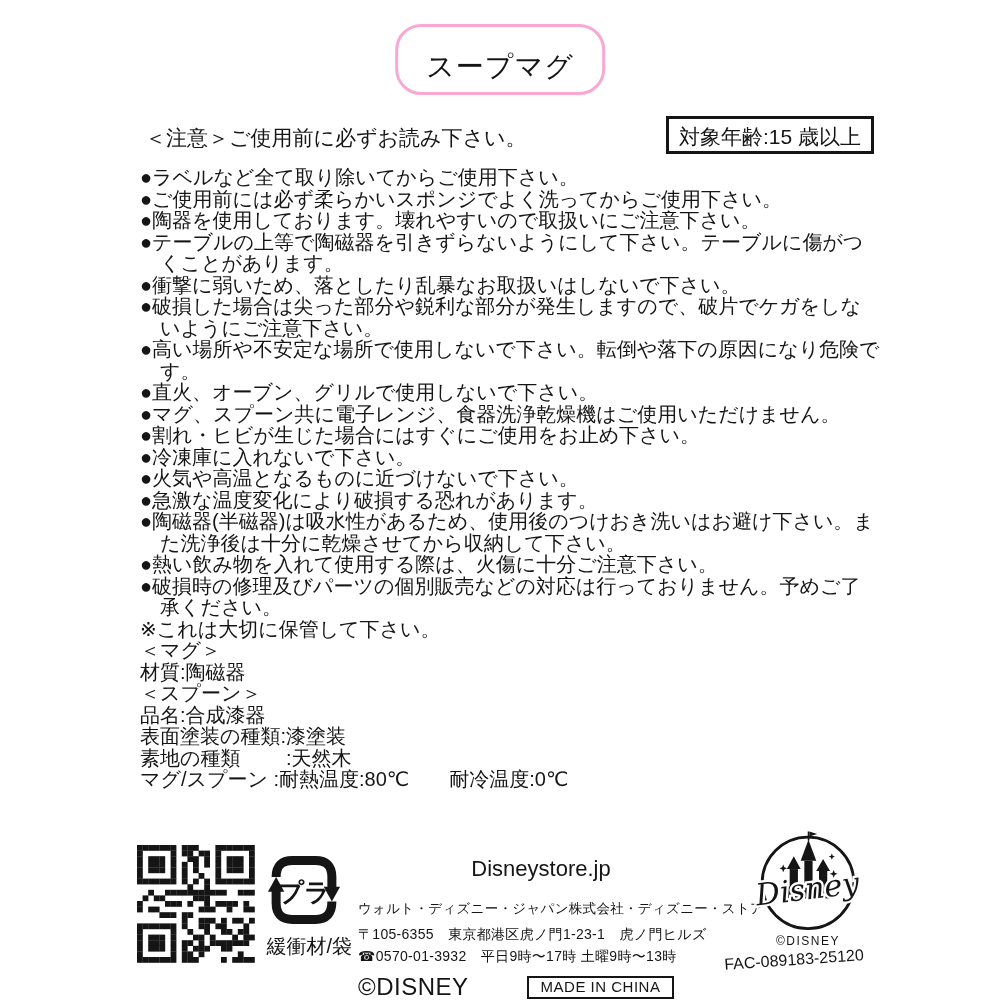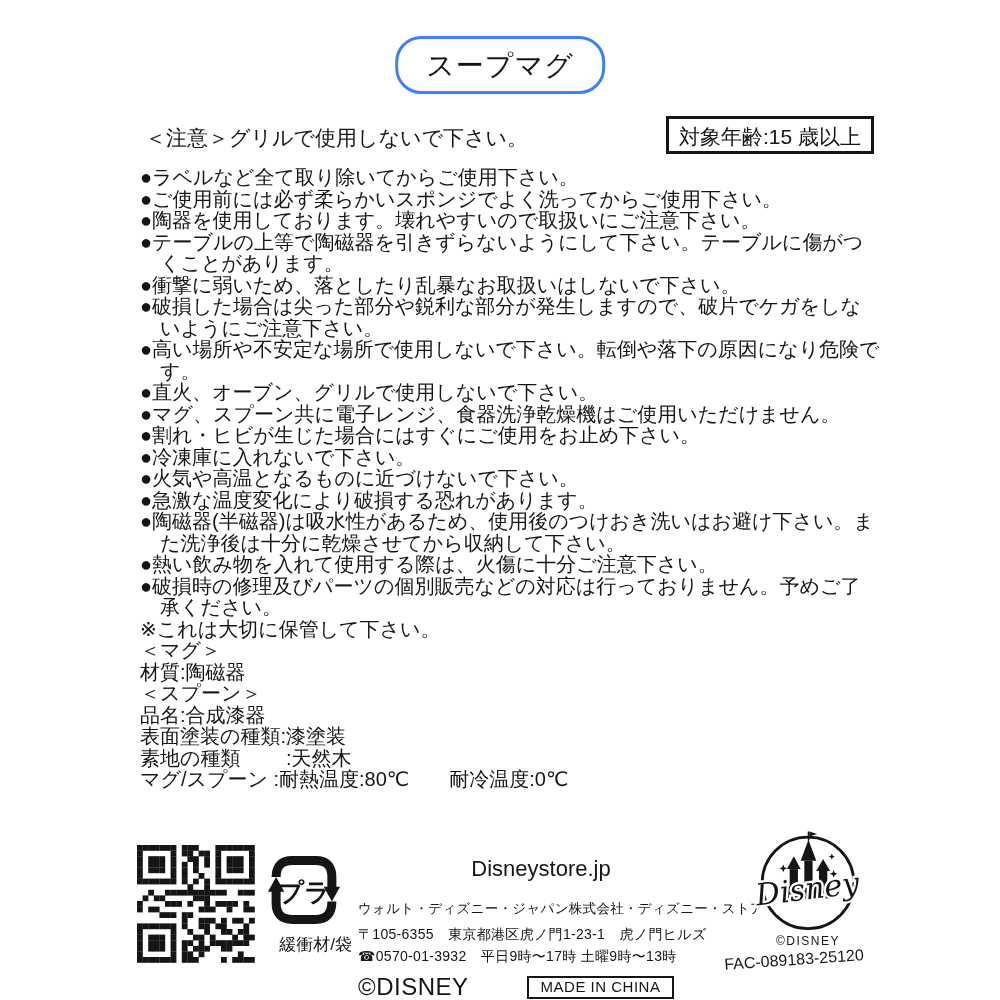--- a/index.html
+++ b/index.html
@@ -4,23 +4,23 @@
 <style>
   * { margin:0; padding:0; box-sizing:border-box; }
   html,body { width:1000px; height:1000px; background:#fff; }
   body {
     position:relative;
     font-family:"Liberation Sans","DejaVu Sans",sans-serif;
     color:#151515;
     overflow:hidden;
   }
   .title-pill {
-    position:absolute; top:36px; left:50%; transform:translateX(-50%);
-    border:3px solid #3b82f6; border-radius:26px;
-    padding:8px 28px 6px 28px;
+    position:absolute; top:24px; left:50%; transform:translateX(-50%);
+    border:3px solid #f9a8d4; border-radius:26px;
+    padding:21px 28px 6px 28px;
     font-size:28px; letter-spacing:1px; white-space:nowrap;
   }
   .header-row {
     position:absolute; top:116px; left:145px; right:126px;
     display:flex; justify-content:space-between; align-items:flex-start;
   }
   .notice-header { font-size:21px; padding-top:8px; }
   .age-box {
     border:3px solid #151515; padding:4px 10px 0 10px;
     font-size:21px; white-space:nowrap;
@@ -29,21 +29,21 @@
     position:absolute; top:167px; left:140px; width:740px;
     font-size:20px; line-height:21.5px;
   }
   .bullet { padding-left:20px; text-indent:-20px; }
   .keep-note { padding-left:0; }
   .spec-line { white-space:pre-wrap; }
   
   .qr-wrap { position:absolute; left:137px; top:845px; width:118px; height:118px; }
   .pla-block { position:absolute; left:256px; top:849px; width:96px; text-align:right; }
   .pla-block svg { width:84px; height:82px; display:block; margin:0 auto; }
-  .pla-label { font-size:17px; margin-top:2px; white-space:nowrap; }
+  .pla-label { font-size:20px; margin-top:2px; white-space:nowrap; }
   .center-info { position:absolute; left:358px; top:856px; width:366px; }
   .site-name { text-align:center; font-size:22px; margin-bottom:18px; }
   .company-line { font-size:13.5px; letter-spacing:0.3px; white-space:nowrap; }
   .address-line { font-size:14px; margin-top:8px; letter-spacing:0.3px; white-space:nowrap; }
   .phone-line { font-size:14px; margin-top:4px; letter-spacing:0.3px; white-space:nowrap; }
   .bottom-row { display:flex; align-items:center; margin-top:7px; }
   .copyright-main { font-size:24px; letter-spacing:0.5px; }
   .made-in-box {
     border:2.5px solid #151515; font-size:15px; padding:0px 12px 2px 12px;
     letter-spacing:0.5px; margin-left:58px; white-space:nowrap;
@@ -55,21 +55,21 @@
     font-size:16px; margin-top:3px; margin-left:-34px; width:200px;
     transform:rotate(-4deg); white-space:nowrap;
   }
 </style>
 </head>
 <body>
 
 <div class="title-pill">スープマグ</div>
 
 <div class="header-row">
-  <div class="notice-header">＜注意＞グリルで使用しないで下さい。</div>
+  <div class="notice-header">＜注意＞ご使用前に必ずお読み下さい。</div>
   <div class="age-box">対象年齢:15 歳以上</div>
 </div>
 
 <div class="content">
   <div class="bullet">●ラベルなど全て取り除いてからご使用下さい。</div>
   <div class="bullet">●ご使用前には必ず柔らかいスポンジでよく洗ってからご使用下さい。</div>
   <div class="bullet">●陶器を使用しております。壊れやすいので取扱いにご注意下さい。</div>
   <div class="bullet">●テーブルの上等で陶磁器を引きずらないようにして下さい。テーブルに傷がつくことがあります。</div>
   <div class="bullet">●衝撃に弱いため、落としたり乱暴なお取扱いはしないで下さい。</div>
   <div class="bullet">●破損した場合は尖った部分や鋭利な部分が発生しますので、破片でケガをしないようにご注意下さい。</div>

